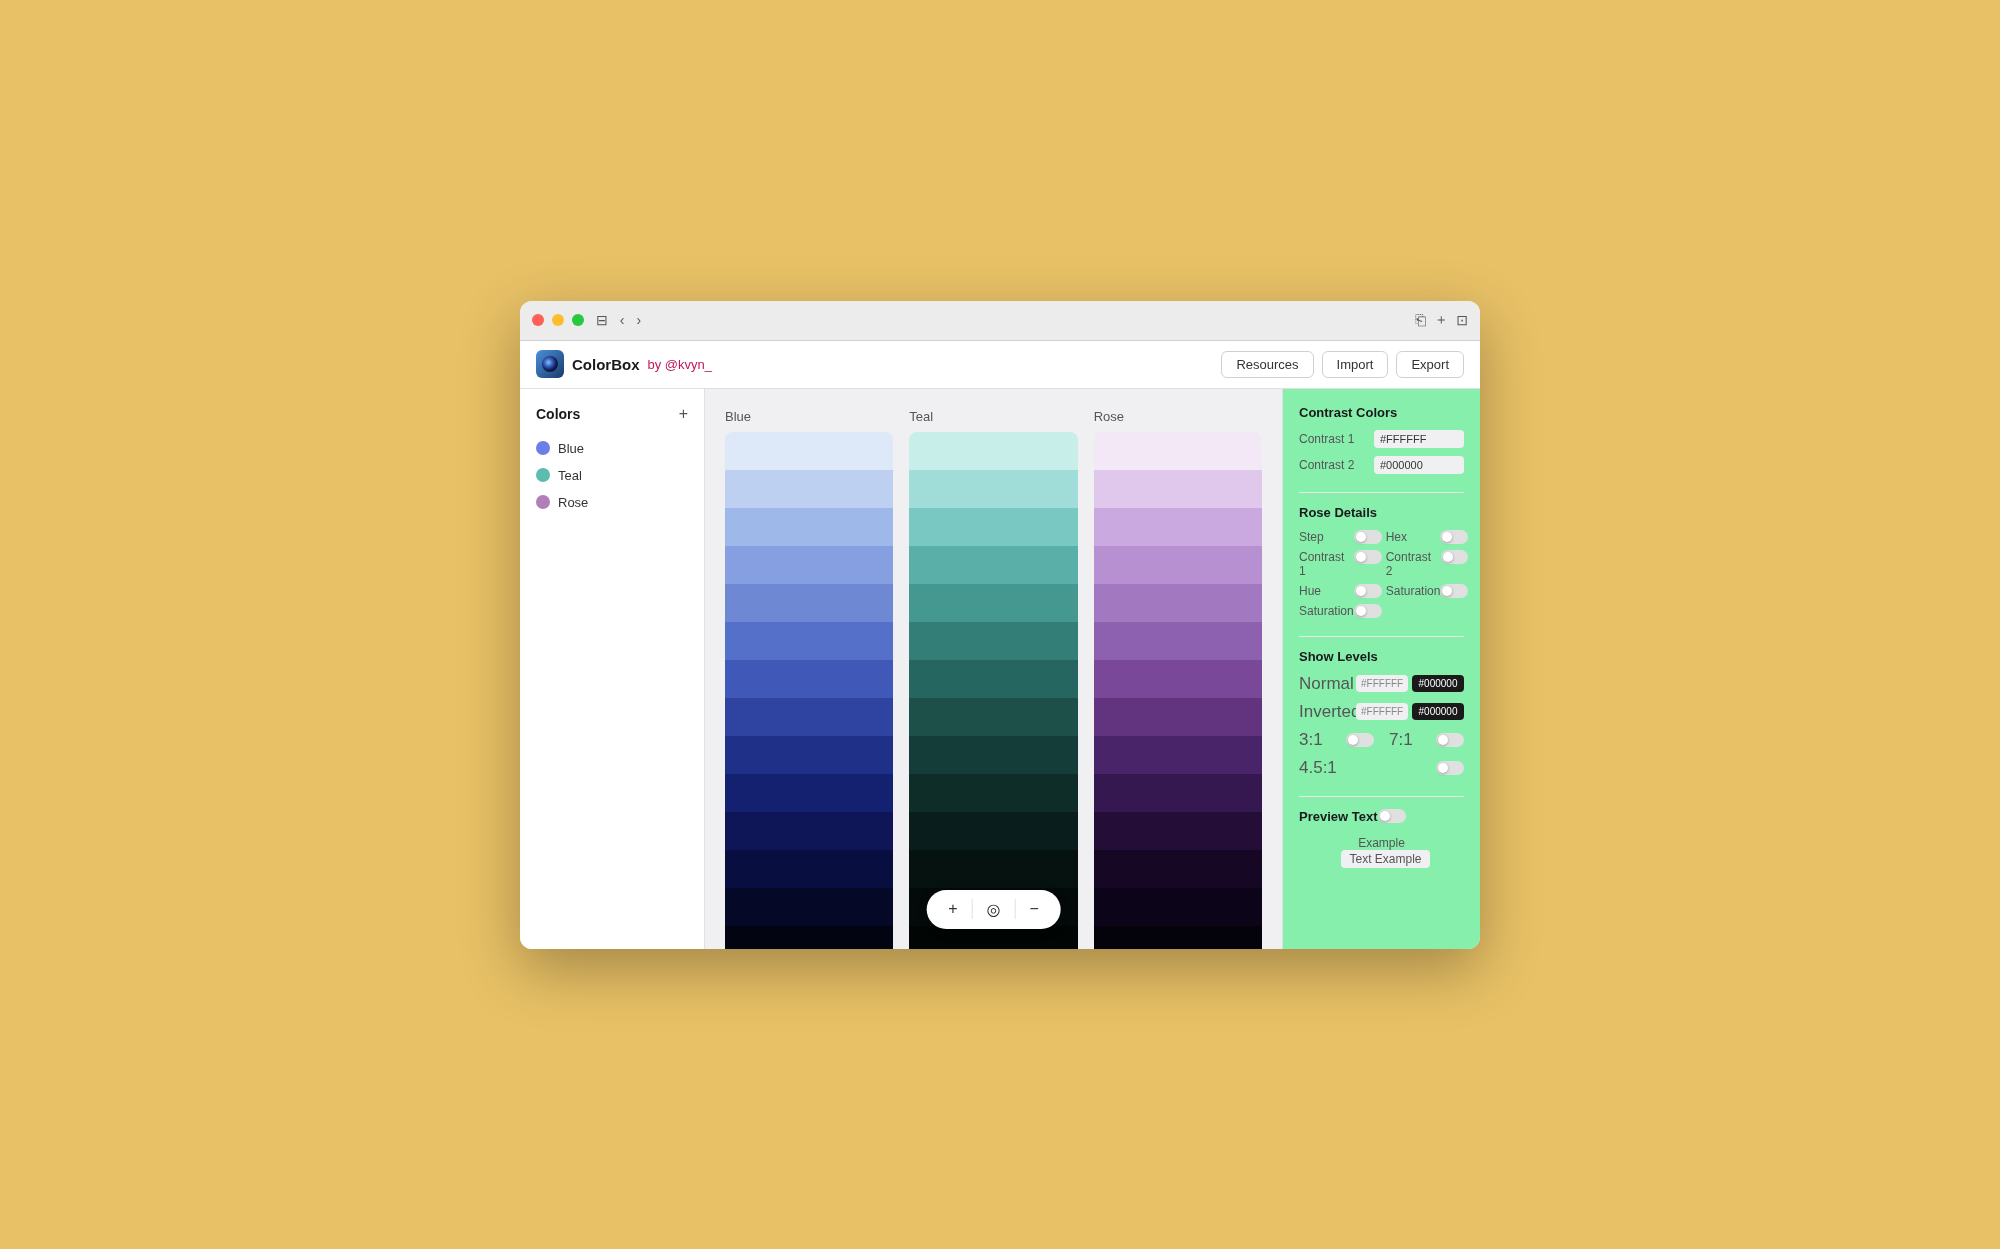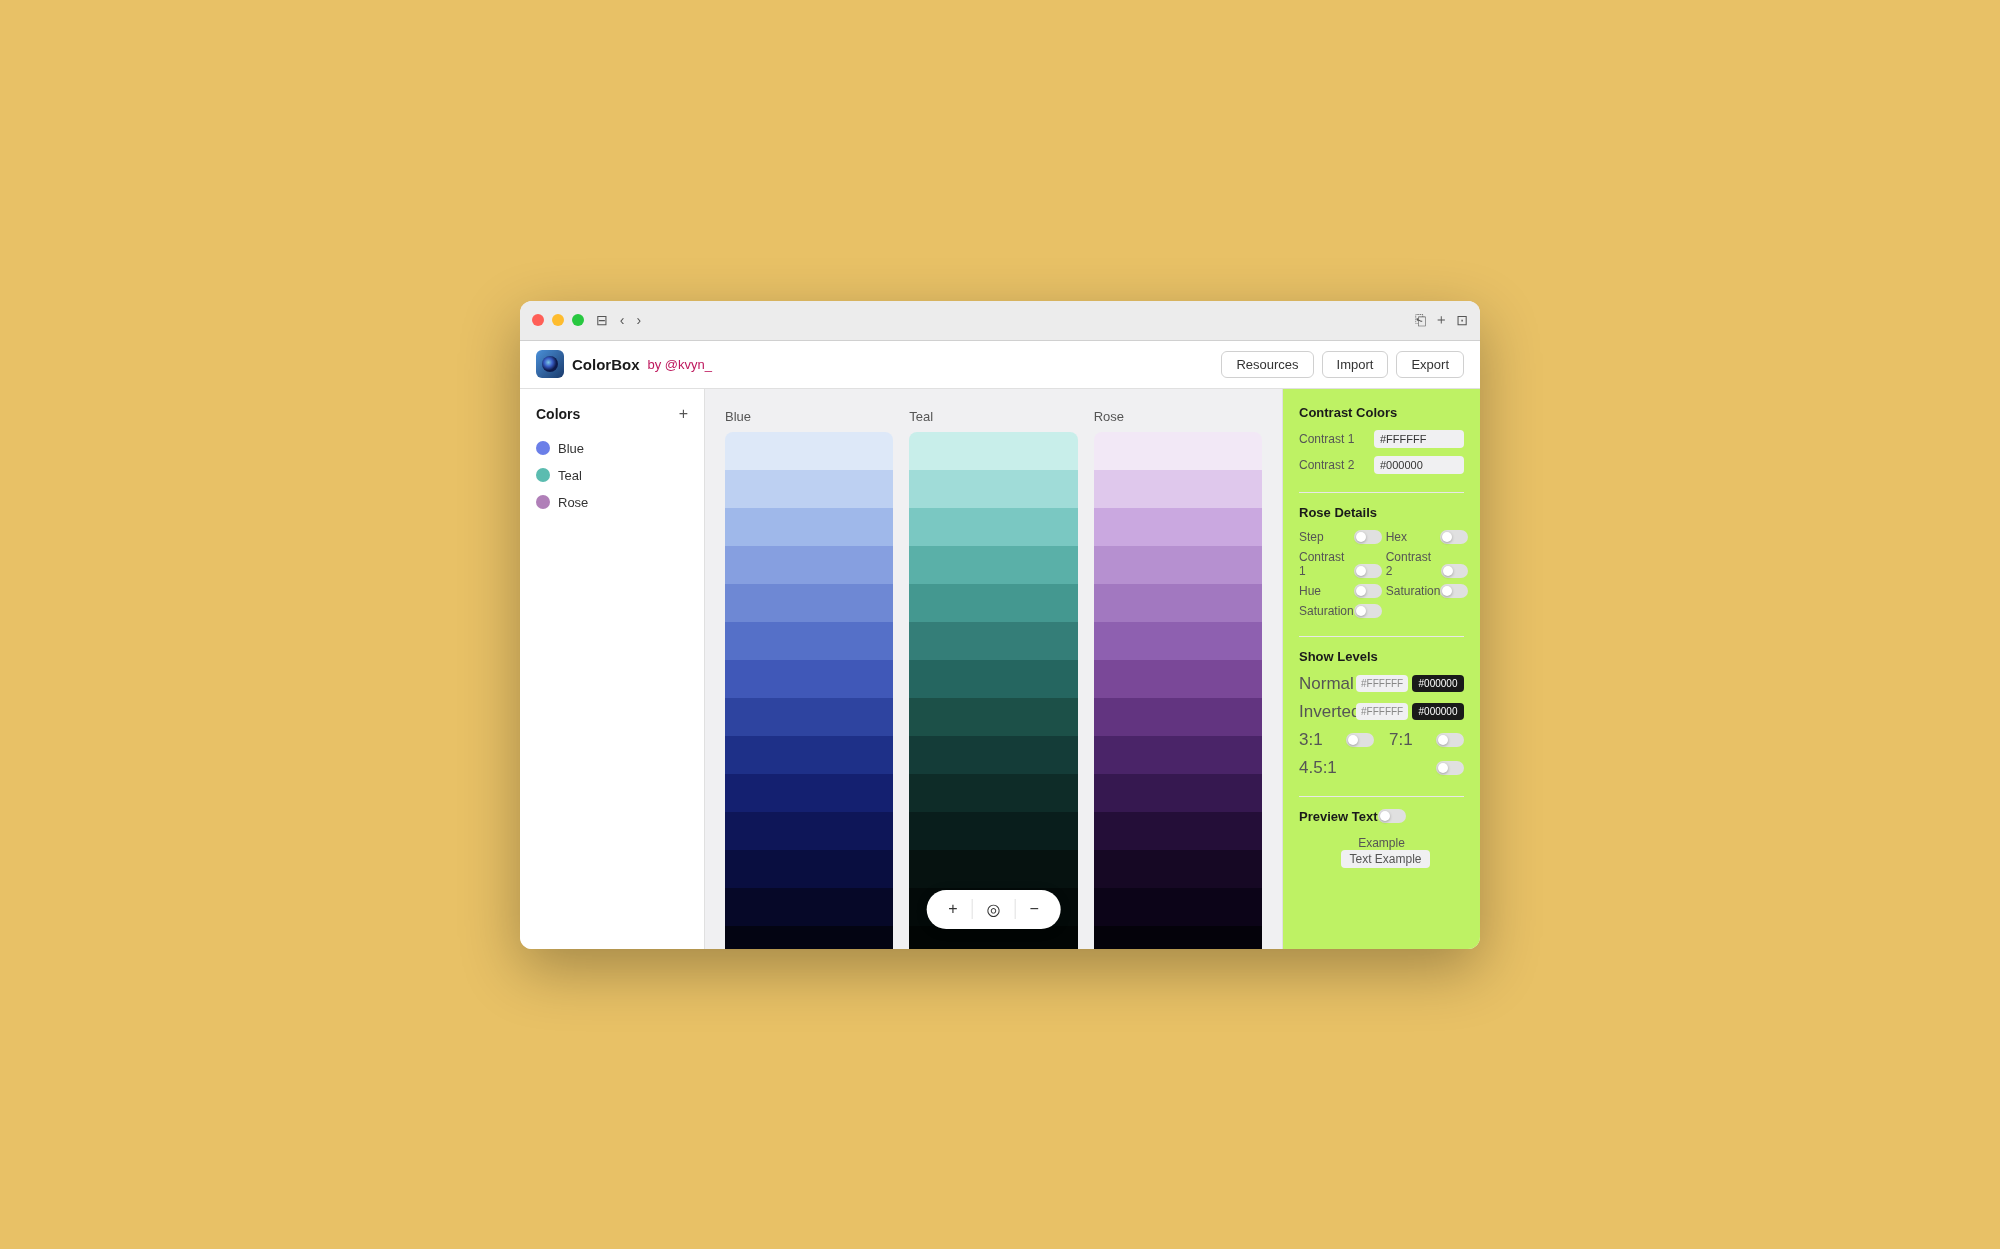--- a/index.html
+++ b/index.html
@@ -221,21 +221,21 @@
       color: #333;
     }
     .toolbar-divider {
       width: 1px;
       height: 20px;
       background: #e0e0e0;
       margin: 0 4px;
     }
     .right-panel {
       width: 198px;
-      background: #bef264;
+      background: #86efac;
       border-left: 1px solid #e0e0e0;
       padding: 16px;
       overflow-y: auto;
     }
     .panel-section {
       margin-bottom: 18px;
     }
     .panel-section-title {
       font-size: 13px;
       font-weight: 600;
@@ -276,21 +276,21 @@
       background: white;
       border-radius: 50%;
       position: absolute;
       top: 2px;
       left: 2px;
       box-shadow: 0 1px 3px rgba(0,0,0,0.3);
     }
     .detail-row {
       display: flex;
       justify-content: space-between;
-      align-items: flex-end;
+      align-items: flex-start;
     }
     .detail-label {
       font-size: 12px;
       color: #555;
     }
     .levels-row {
       display: flex;
       justify-content: space-between;
       align-items: center;
       margin-bottom: 8px;

